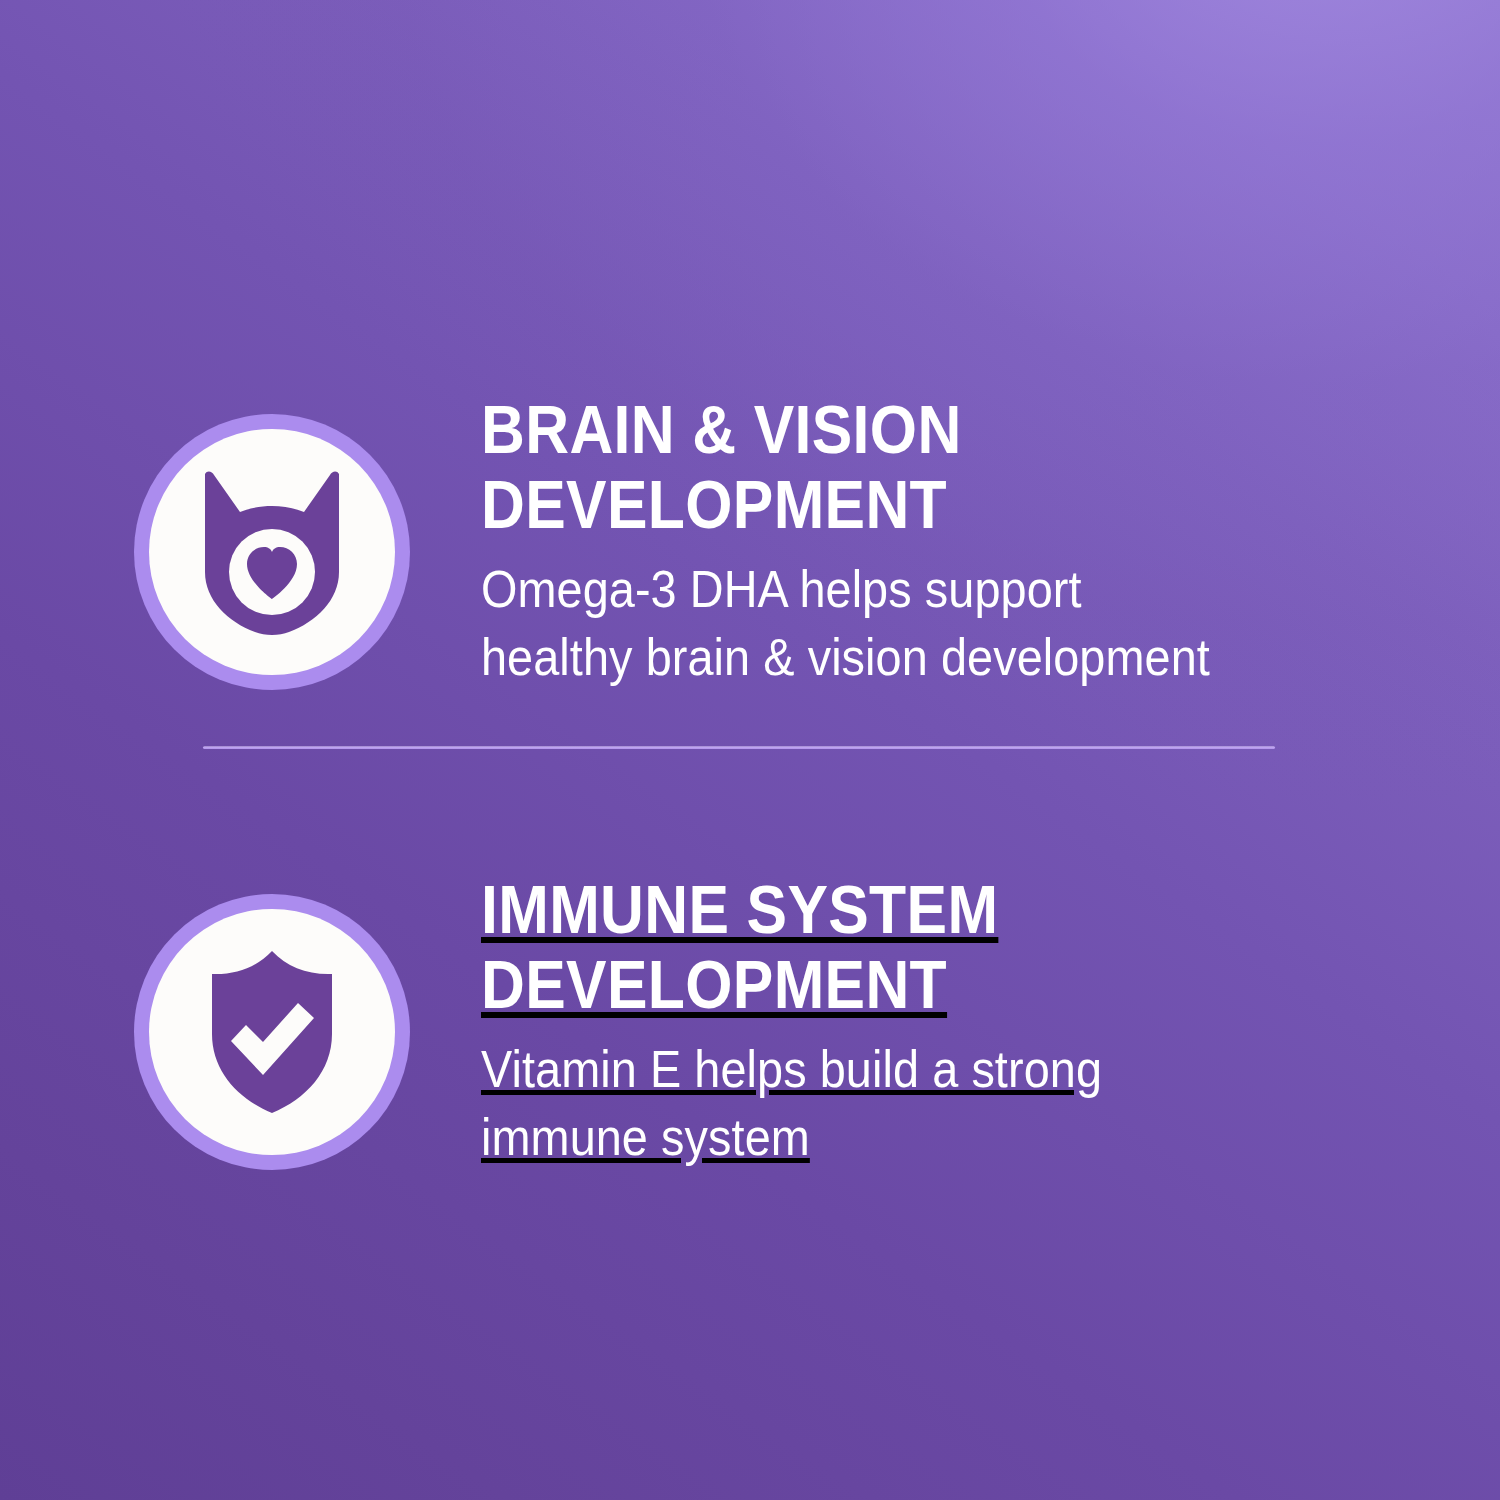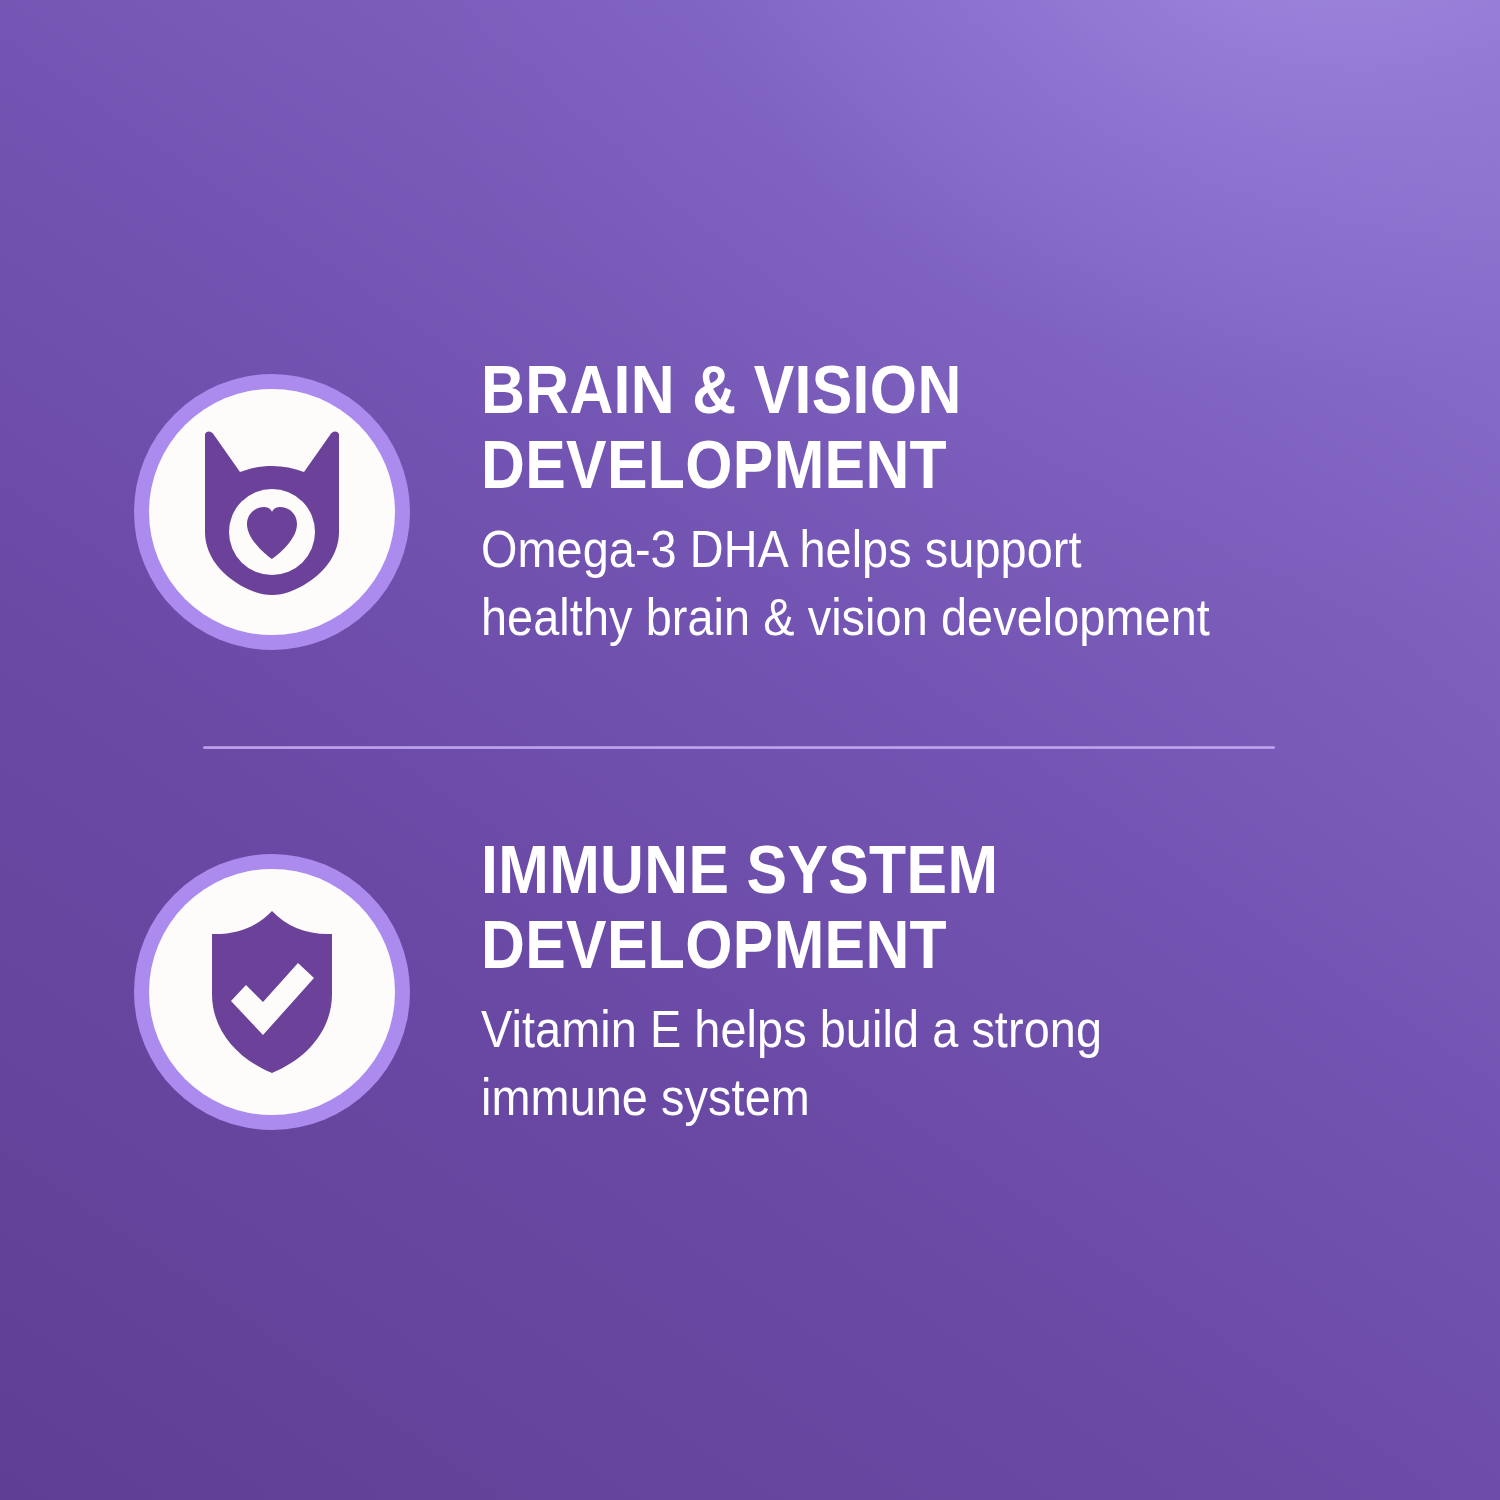--- a/index.html
+++ b/index.html
@@ -41,24 +41,25 @@
     width: 1500px;
     height: 1500px;
   }
 
   .benefit-row {
     position: absolute;
     left: 0;
     width: 1324px;
     display: flex;
     align-items: flex-start;
+    margin-top: 40px;
   }
 
   .benefit-row.row-1 { top: 352px; }
-  .benefit-row.row-2 { top: 832px; }
+  .benefit-row.row-2 { top: 832px; text-decoration: underline; }
 
   
   .icon-badge {
     position: relative;
     flex: 0 0 auto;
     margin-left: 134px;
     margin-top: 22px;
     width: 276px;
     height: 276px;
     border-radius: 50%;

